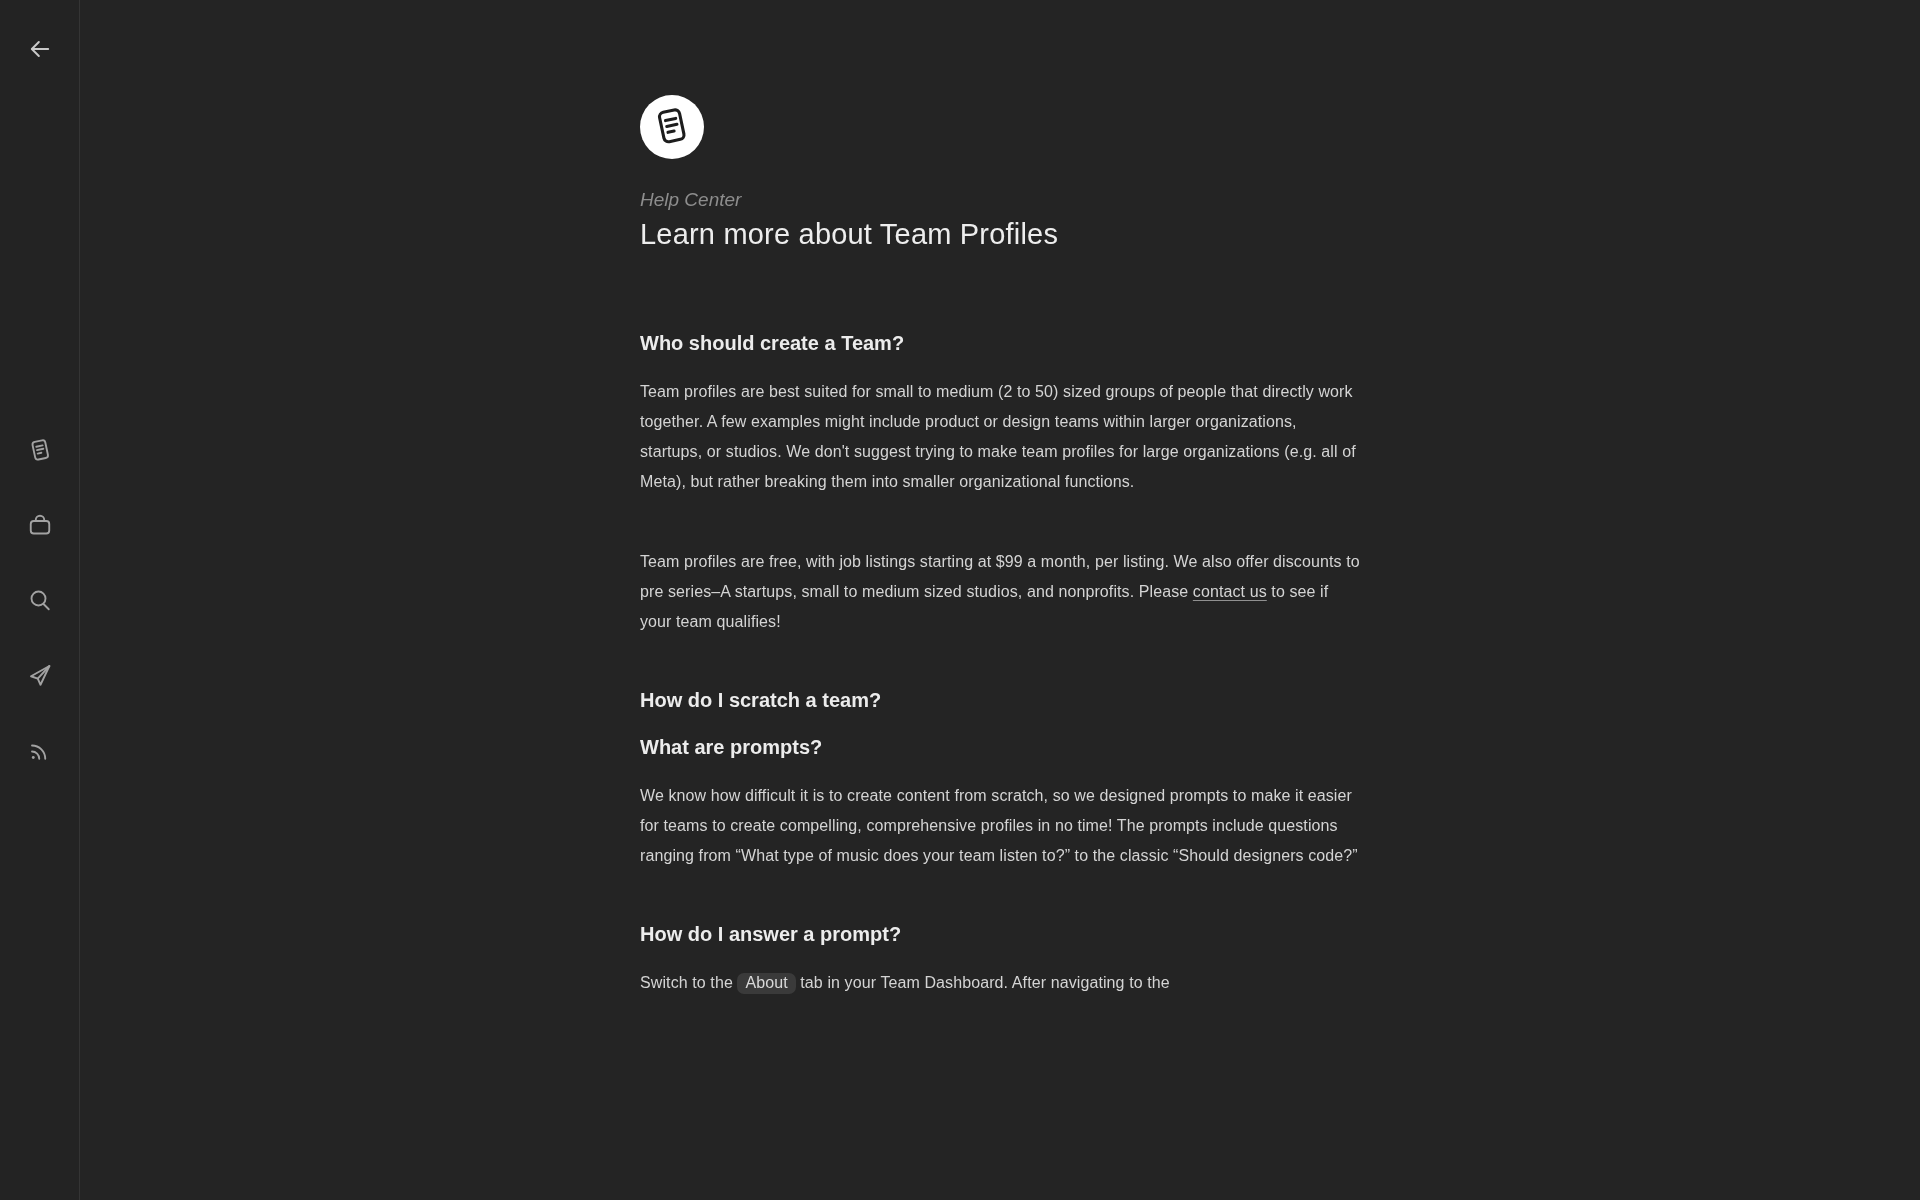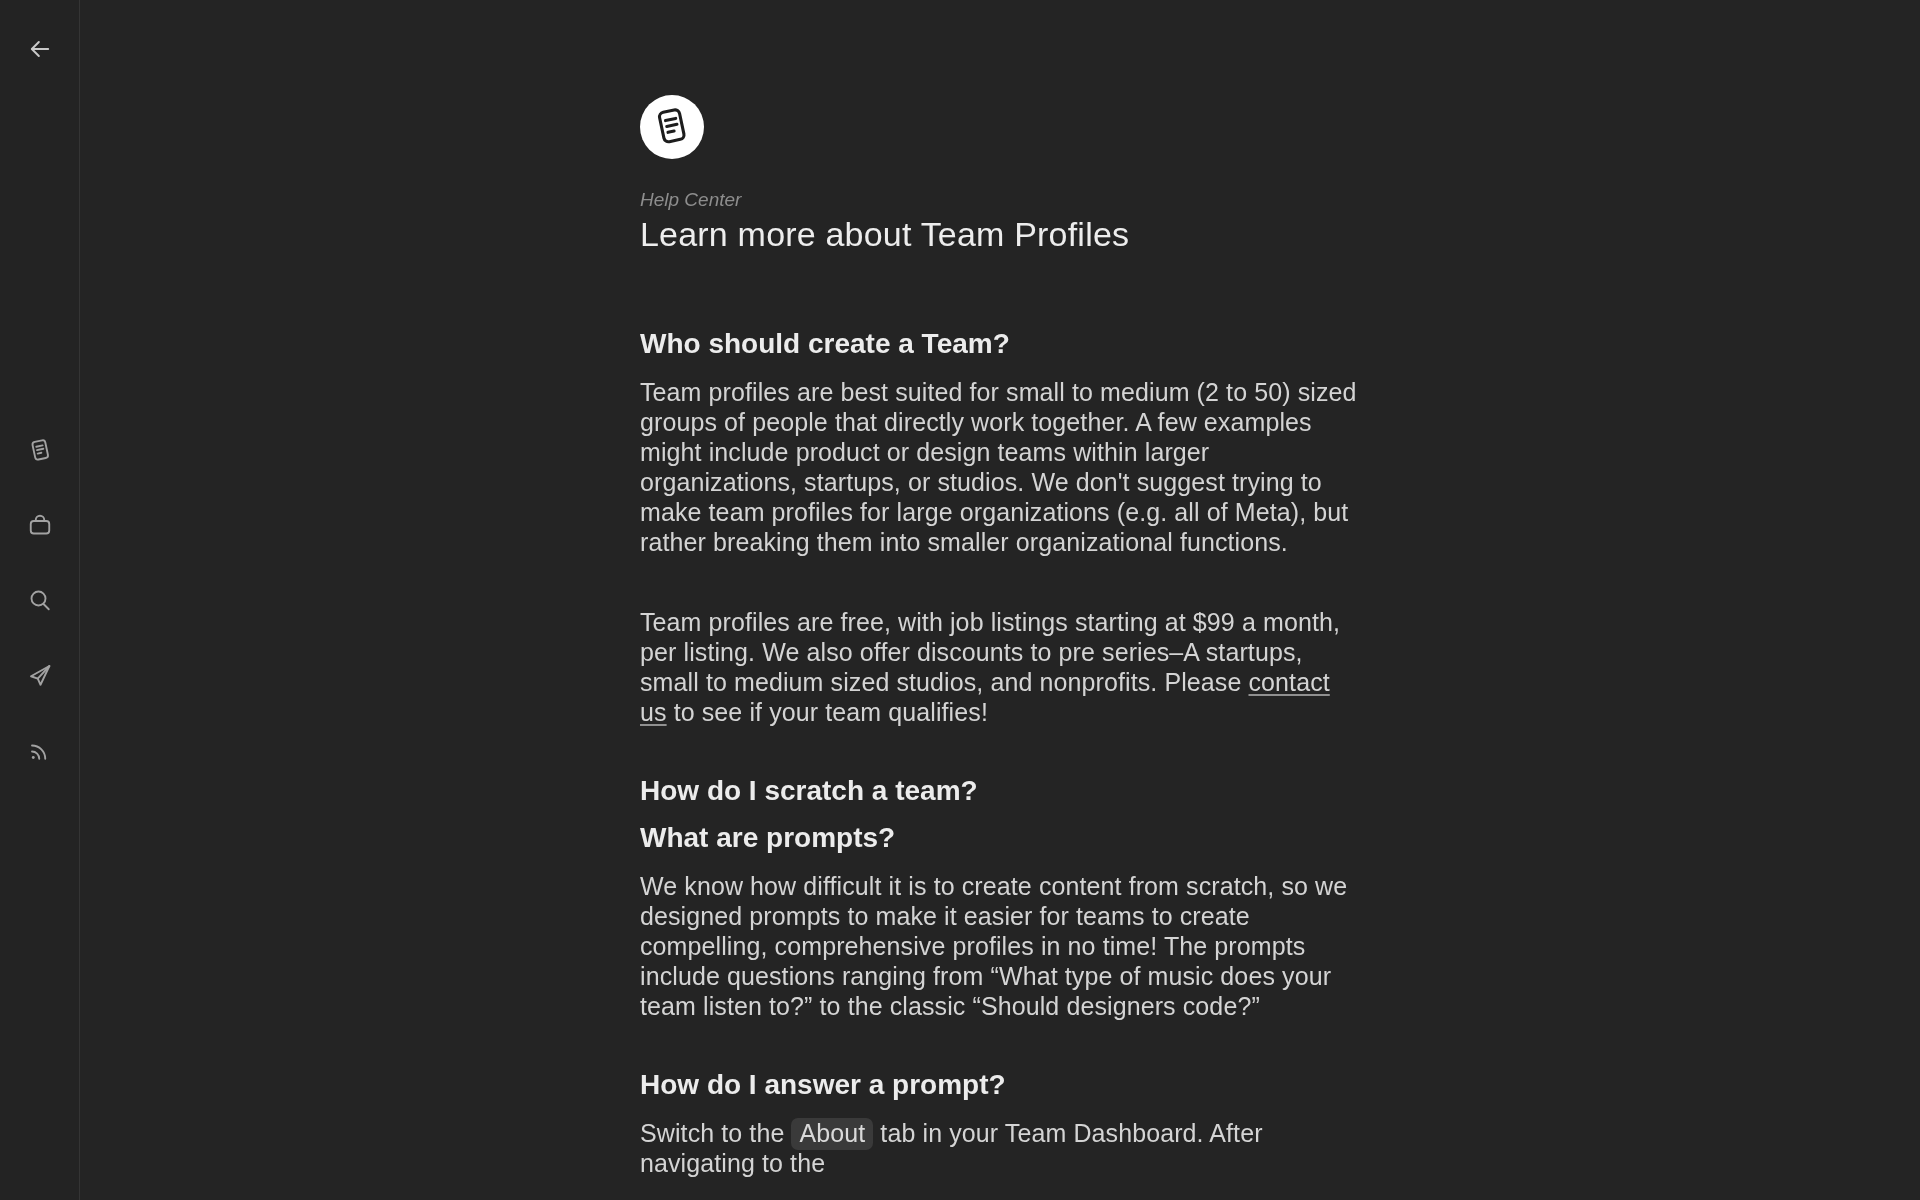--- a/index.html
+++ b/index.html
@@ -35,34 +35,34 @@
   }
   .logo { margin-top: 95px; width: 64px; height: 64px; }
   .eyebrow {
     margin-top: 27px;
     font-size: 19px; line-height: 27px;
     color: #8d8d8d;
     font-style: italic;
   }
   .page-title {
     margin-top: 4px;
-    font-size: 34px; line-height: 35px;
+    font-size: 29px; line-height: 35px;
     font-weight: 400;
     color: #ededed;
     letter-spacing: 0.2px;
   }
   .faq-sections { margin-top: 78px; }
   .faq-heading {
-    font-size: 28px; line-height: 27px;
+    font-size: 20px; line-height: 27px;
     font-weight: 700;
     color: #ececec;
     margin: 0 0 20px 0;
   }
   .faq-body {
-    font-size: 25px; line-height: 30px;
+    font-size: 16px; line-height: 30px;
     font-weight: 400;
     color: #d4d4d4;
     margin: 0 0 50px 0;
     letter-spacing: 0.1px;
   }
   .inline-link {
     color: inherit;
     text-decoration: underline;
     text-decoration-color: #909090;
     text-underline-offset: 3px;

